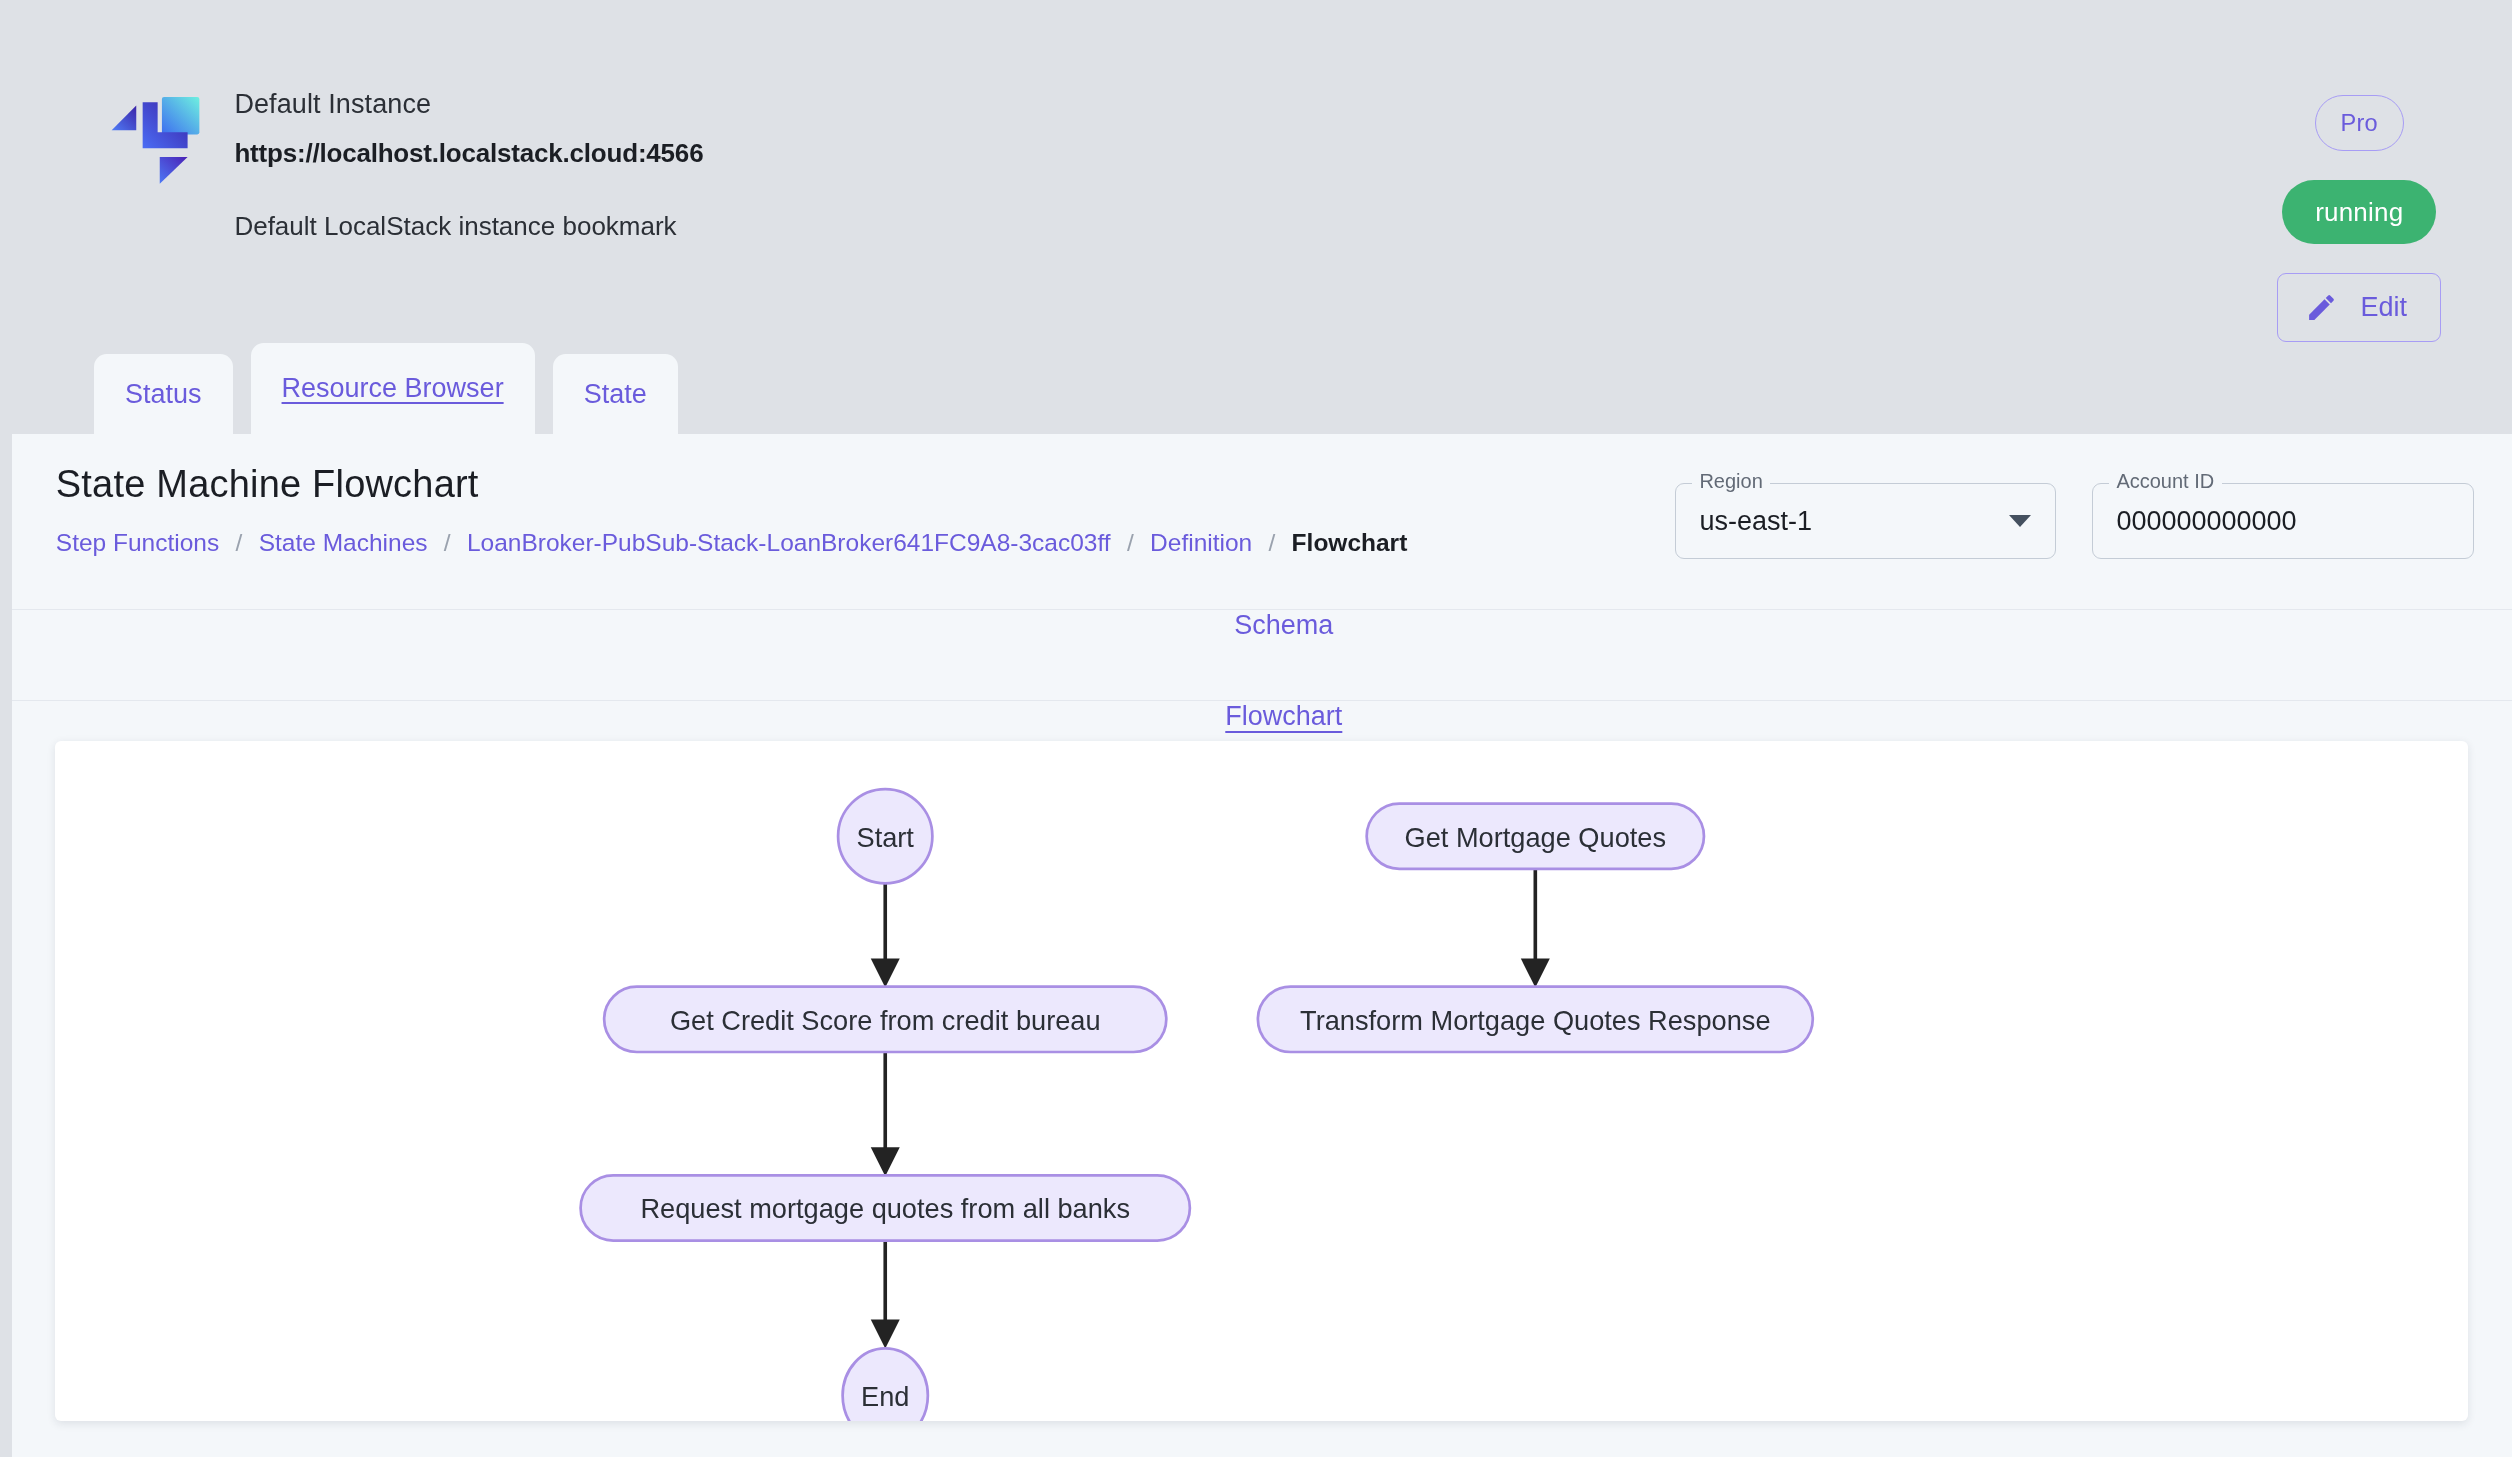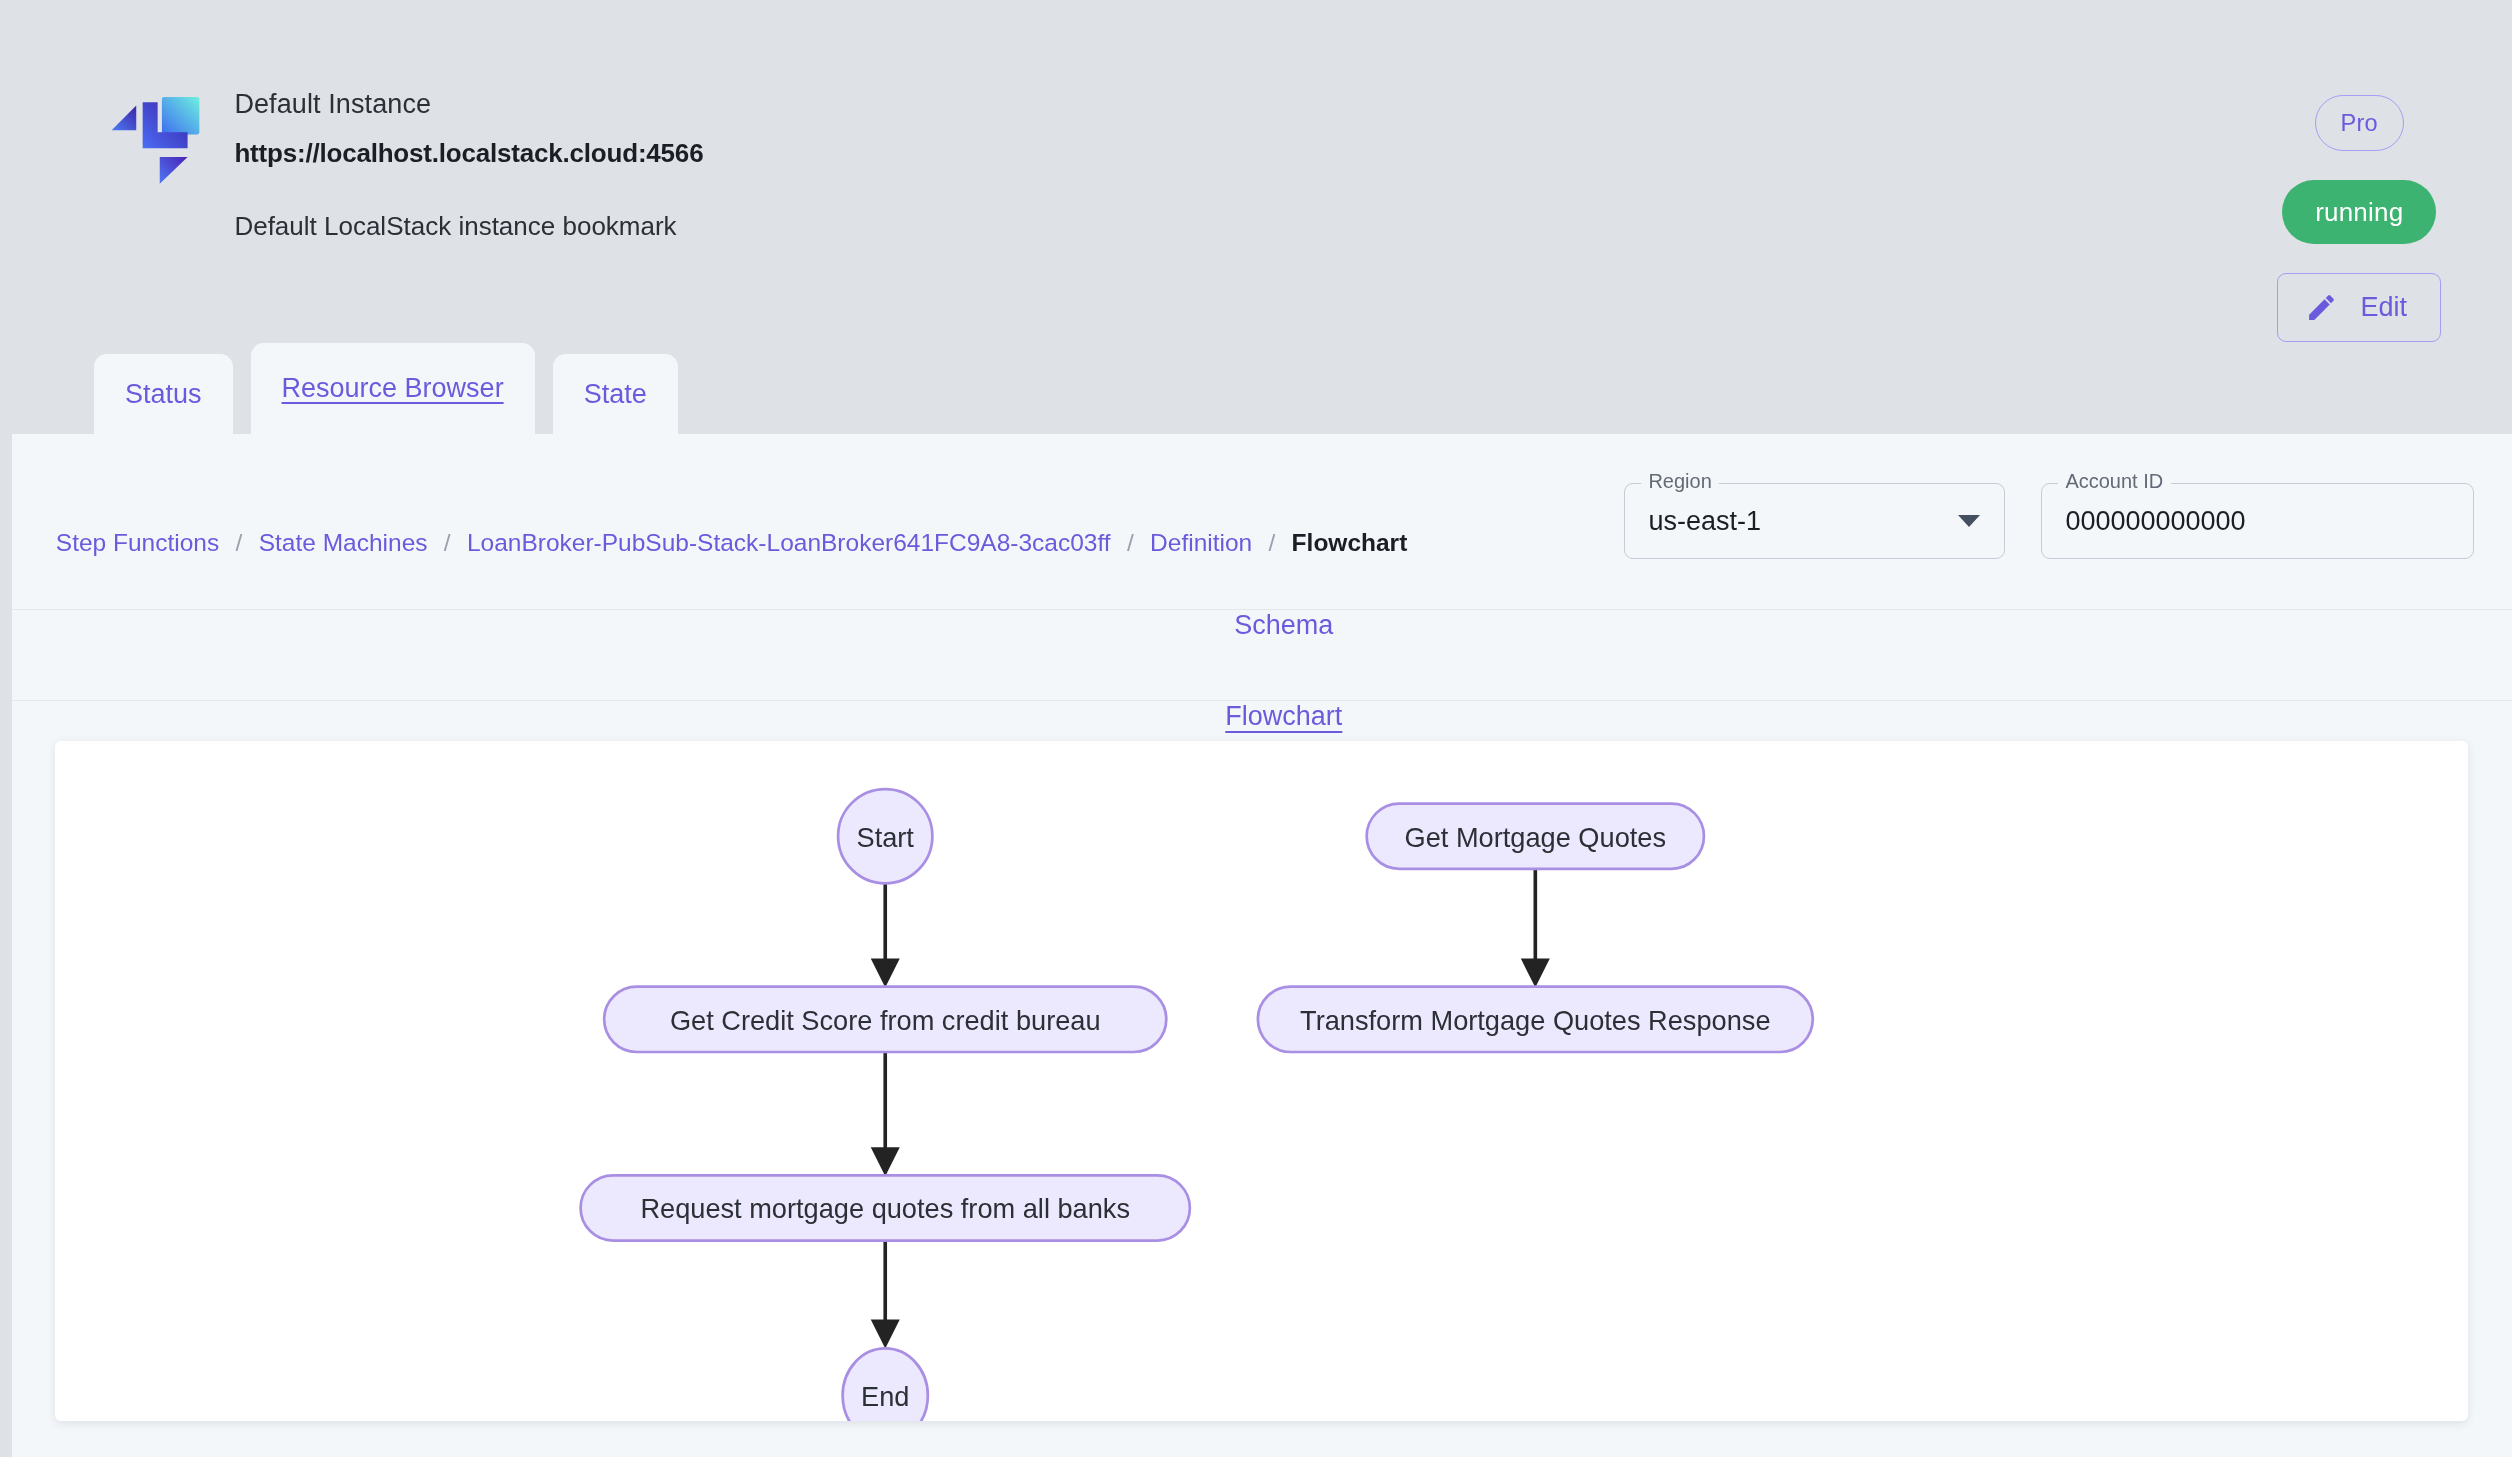--- a/index.html
+++ b/index.html
@@ -114,21 +114,21 @@
     background: #f4f7fa; padding: 0 7.3px;
     font-size: 20px; color: #626a76;
   }
   .field-value { font-size: 27px; color: #1b1e24; }
   .field .caret {
     position: absolute; right: 23.6px; top: 50%; transform: translateY(-50%);
     width: 0; height: 0;
     border-left: 11.8px solid transparent; border-right: 11.8px solid transparent;
     border-top: 12.7px solid #44505f;
   }
-  .field.account { width: 433px; }
+  .field.account { width: 382px; }
 
   
   .sub-tabs {
     position: relative; height: 91px;
     border-bottom: 1.8px solid #e4e8ee;
     display: flex; align-items: center; padding-left: 44px; gap: 60px; flex-direction: column;
   }
   .sub-tab {
     font-size: 27px; color: #6a5bdc; background: none; border: none;
     font-family: "Liberation Sans", sans-serif; cursor: pointer; padding: 0;
@@ -228,20 +228,21 @@
       <span class="tab-label">State</span>
     </button>
   </div>
 </div>
 
 <div class="left-strip"></div>
 
 <div class="content-panel">
 
   <div class="page-head">
+    <div class="page-title">State Machine Flowchart</div>
 
     <nav class="breadcrumb">
       <span class="crumb-link">Step Functions</span>
       <span class="crumb-sep">/</span>
       <span class="crumb-link">State Machines</span>
       <span class="crumb-sep">/</span>
       <span class="crumb-link">LoanBroker-PubSub-Stack-LoanBroker641FC9A8-3cac03ff</span>
       <span class="crumb-sep">/</span>
       <span class="crumb-link">Definition</span>
       <span class="crumb-sep">/</span>

